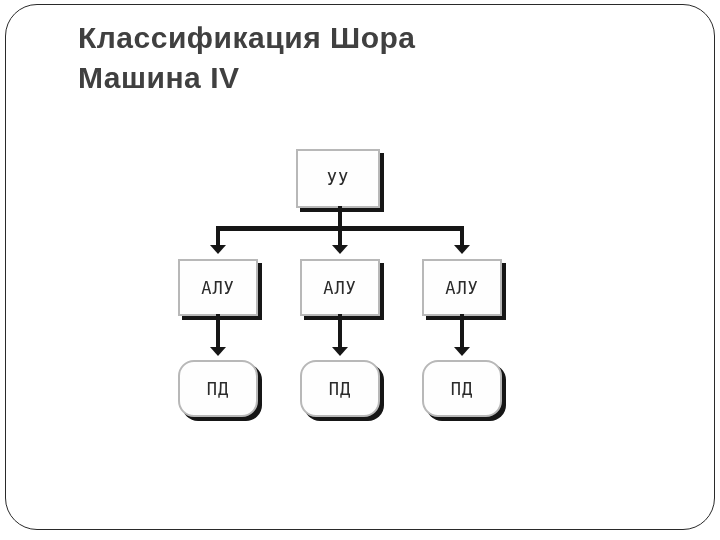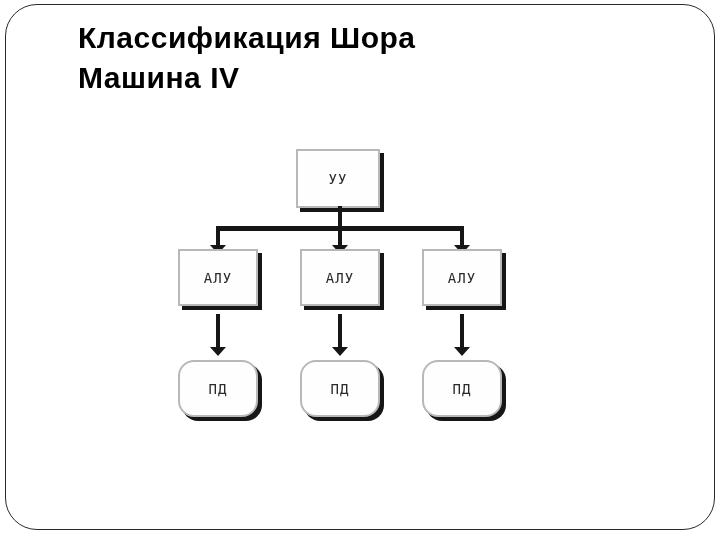--- a/index.html
+++ b/index.html
@@ -27,41 +27,41 @@
     border-radius: 32px;
     box-sizing: border-box;
     pointer-events: none;
   }
   .title {
     position: absolute;
     left: 78px;
     top: 18px;
     font-size: 30px;
     font-weight: bold;
-    color: #000000;
+    color: #404040;
     line-height: 40px;
     letter-spacing: 0.5px;
     white-space: nowrap;
   }
   .node {
     position: absolute;
     box-sizing: border-box;
     background: #fefefe;
     border: 2px solid #b8b8b8;
     box-shadow: 4px 4px 0 0 #161616;
     display: flex;
     align-items: center;
     justify-content: center;
     font-family: "DejaVu Sans Mono", monospace;
-    font-size: 14px;
+    font-size: 17px;
     letter-spacing: 1px;
     color: #2b2b2b;
   }
   .node-uu  { left: 296px; top: 149px; width: 84px; height: 59px; }
-  .node-alu { top: 249px; width: 80px; height: 57px; }
+  .node-alu { top: 259px; width: 80px; height: 57px; }
   .node-pd  { top: 360px; width: 80px; height: 57px; border-radius: 16px; }
   .col-1 { left: 178px; }
   .col-2 { left: 300px; }
   .col-3 { left: 422px; }
 
   .conn {
     position: absolute;
     background: #161616;
   }
   .arrowhead {

